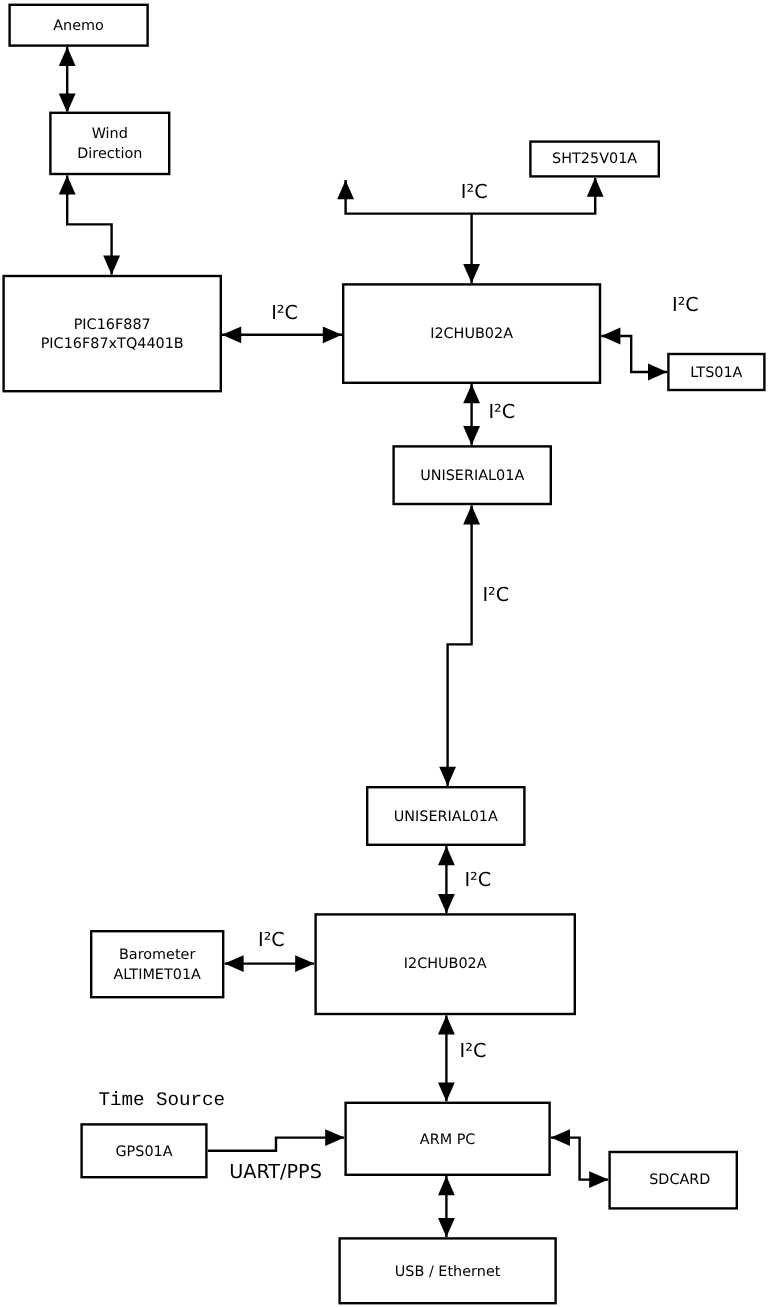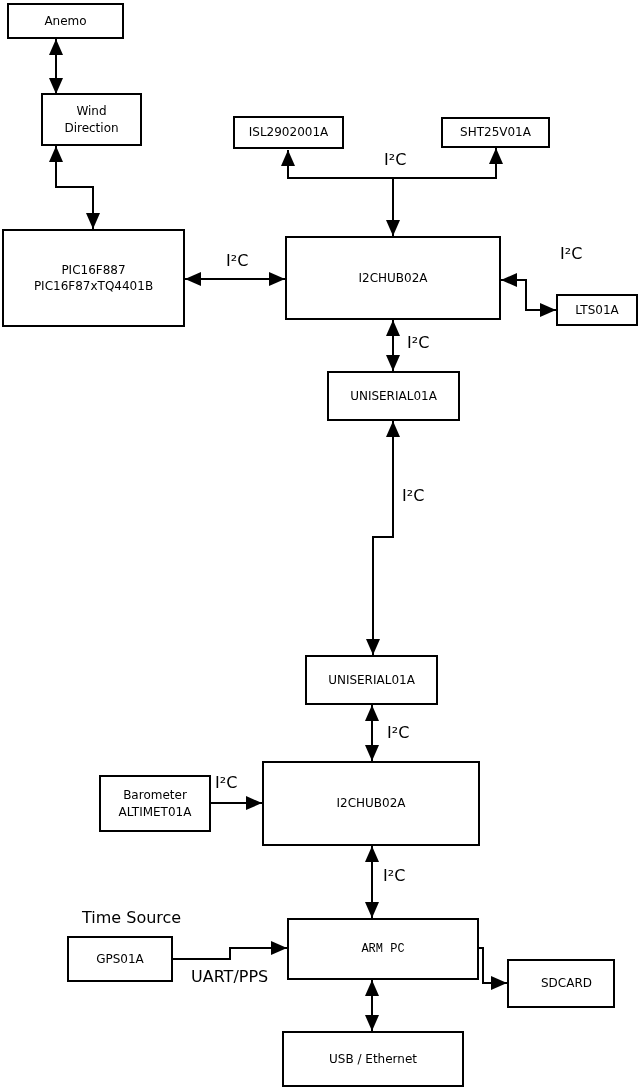--- a/index.html
+++ b/index.html
@@ -143,23 +143,20 @@
   <div class="node" style="left:5px; top:93px; width:101px; height:53px;margin-left:36px;">
     <span>Wind</span>
     <span>Direction</span>
   </div>
 
   <div class="node" style="left:2px; top:229px; width:183px; height:98px;">
     <span>PIC16F887</span>
     <span>PIC16F87xTQ4401B</span>
   </div>
 
-  <div class="node" style="left:233px; top:116px; width:111px; height:33px;">
-    <span>ISL2902001A</span>
-  </div>
 
   <div class="node" style="left:441px; top:117px; width:109px; height:31px;">
     <span>SHT25V01A</span>
   </div>
 
   <div class="node" style="left:285px; top:236px; width:216px; height:84px;">
     <span>I2CHUB02A</span>
   </div>
 
   <div class="node" style="left:556px; top:294px; width:82px; height:32px;justify-content:center;">
@@ -171,26 +168,26 @@
   </div>
 
   <div class="node" style="left:305px; top:655px; width:133px; height:50px;">
     <span>UNISERIAL01A</span>
   </div>
 
   <div class="node" style="left:262px; top:761px; width:218px; height:85px;">
     <span>I2CHUB02A</span>
   </div>
 
-  <div class="node" style="left:75px; top:775px; width:112px; height:57px;margin-left:24px;">
+  <div class="node" style="left:75px; top:775px; width:112px; height:57px;">
     <span>Barometer</span>
     <span>ALTIMET01A</span>
   </div>
 
-  <div class="node" style="left:287px; top:918px; width:192px; height:62px;font-family:Liberation Mono, monospace;">
+  <div class="node" style="left:287px; top:918px; width:172px; height:62px;">
     <span>ARM PC</span>
   </div>
 
   <div class="node" style="left:67px; top:936px; width:106px; height:46px;">
     <span>GPS01A</span>
   </div>
 
   <div class="node" style="left:507px; top:959px; width:108px; height:49px;padding-left:11px;">
     <span>SDCARD</span>
   </div>
@@ -200,16 +197,16 @@
   </div>
 
   <span class="flabel" style="left:384px; top:151px;">I²C</span>
   <span class="flabel" style="left:560px; top:245px;">I²C</span>
   <span class="flabel" style="left:226px; top:252px;">I²C</span>
   <span class="flabel" style="left:407px; top:334px;">I²C</span>
   <span class="flabel" style="left:402px; top:487px;">I²C</span>
   <span class="flabel" style="left:387px; top:724px;">I²C</span>
   <span class="flabel" style="left:215px; top:774px;">I²C</span>
   <span class="flabel" style="left:383px; top:867px;">I²C</span>
-  <span class="flabel" style="left:82px; top:909px;">Time Source</span>
+  <span class="flabel" style="left:82px; top:909px;font-family:Liberation Mono, monospace;">Time Source</span>
   <span class="flabel" style="left:191px; top:968px;">UART/PPS</span>
 
 </div>
 
 </body></html>

